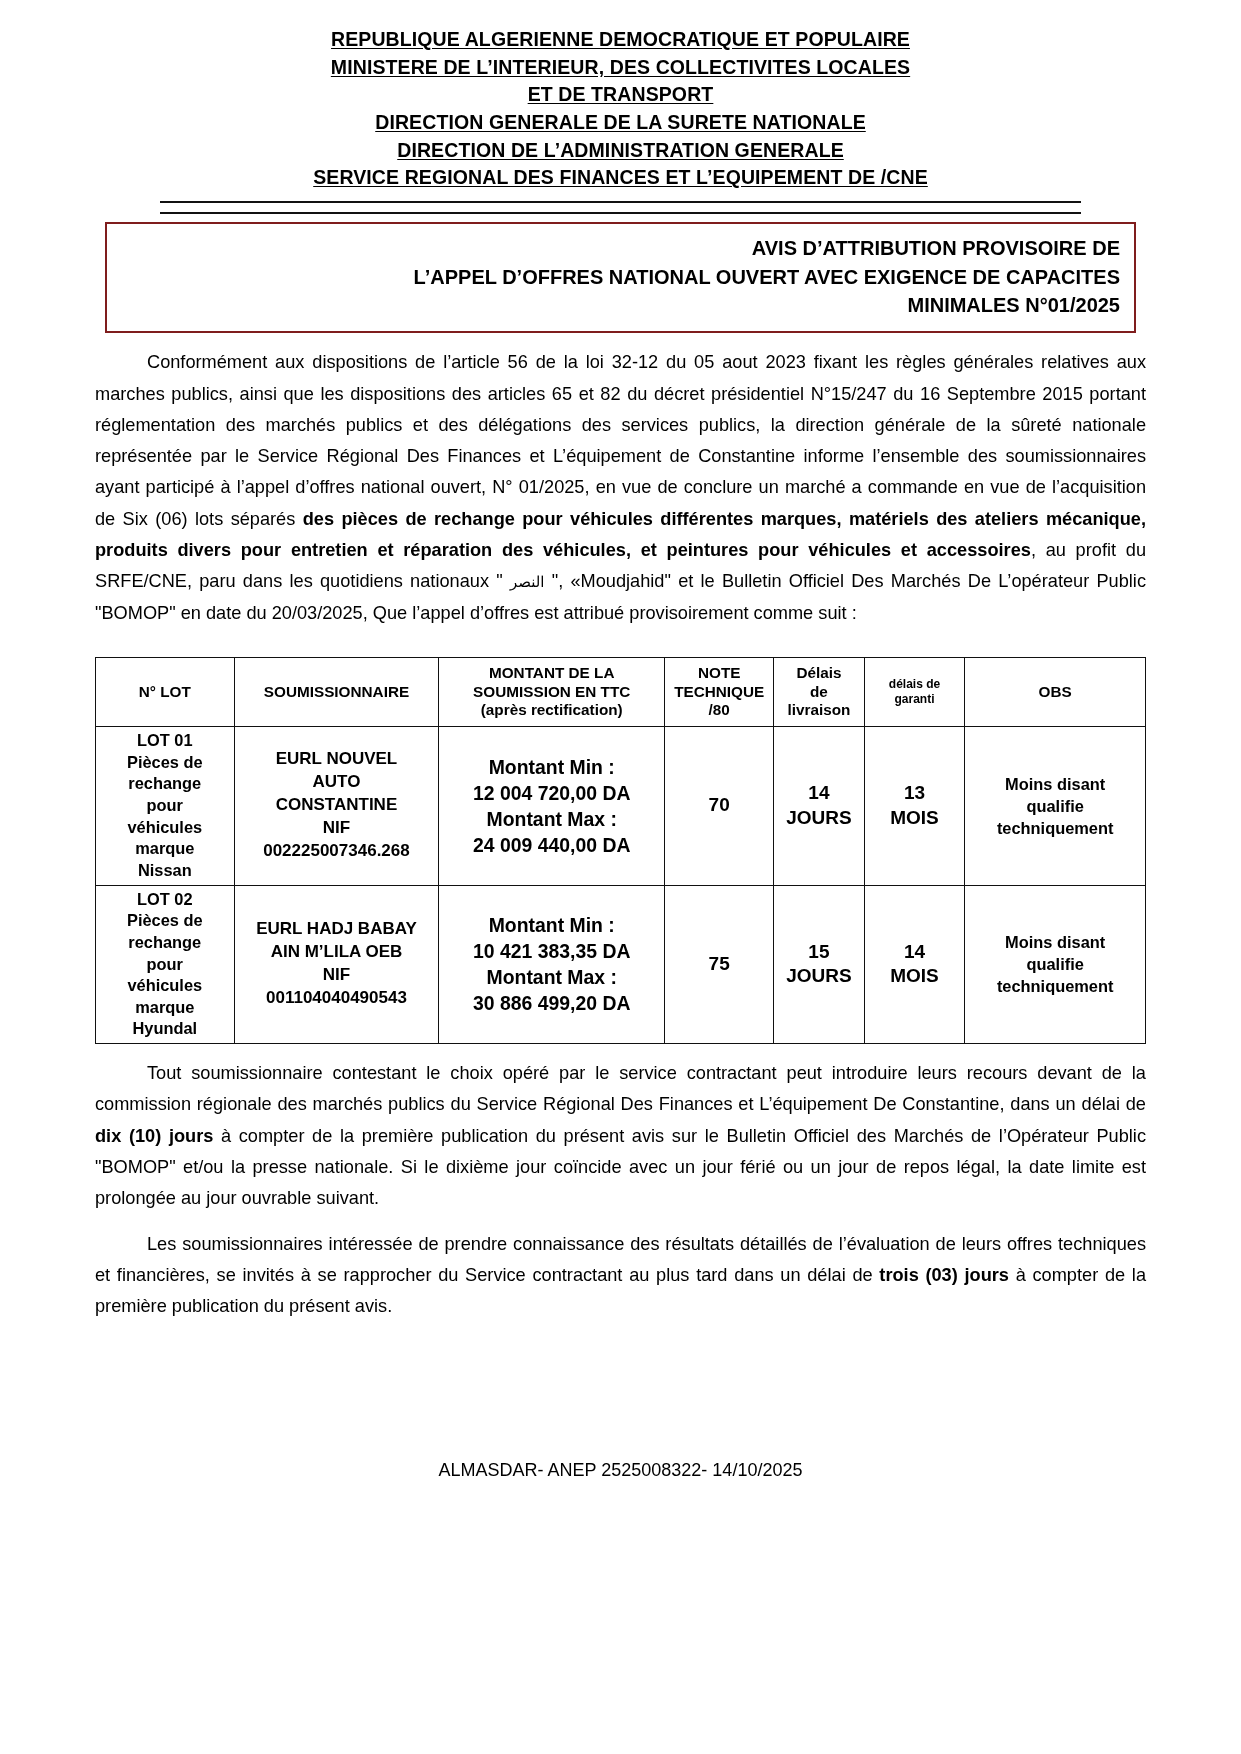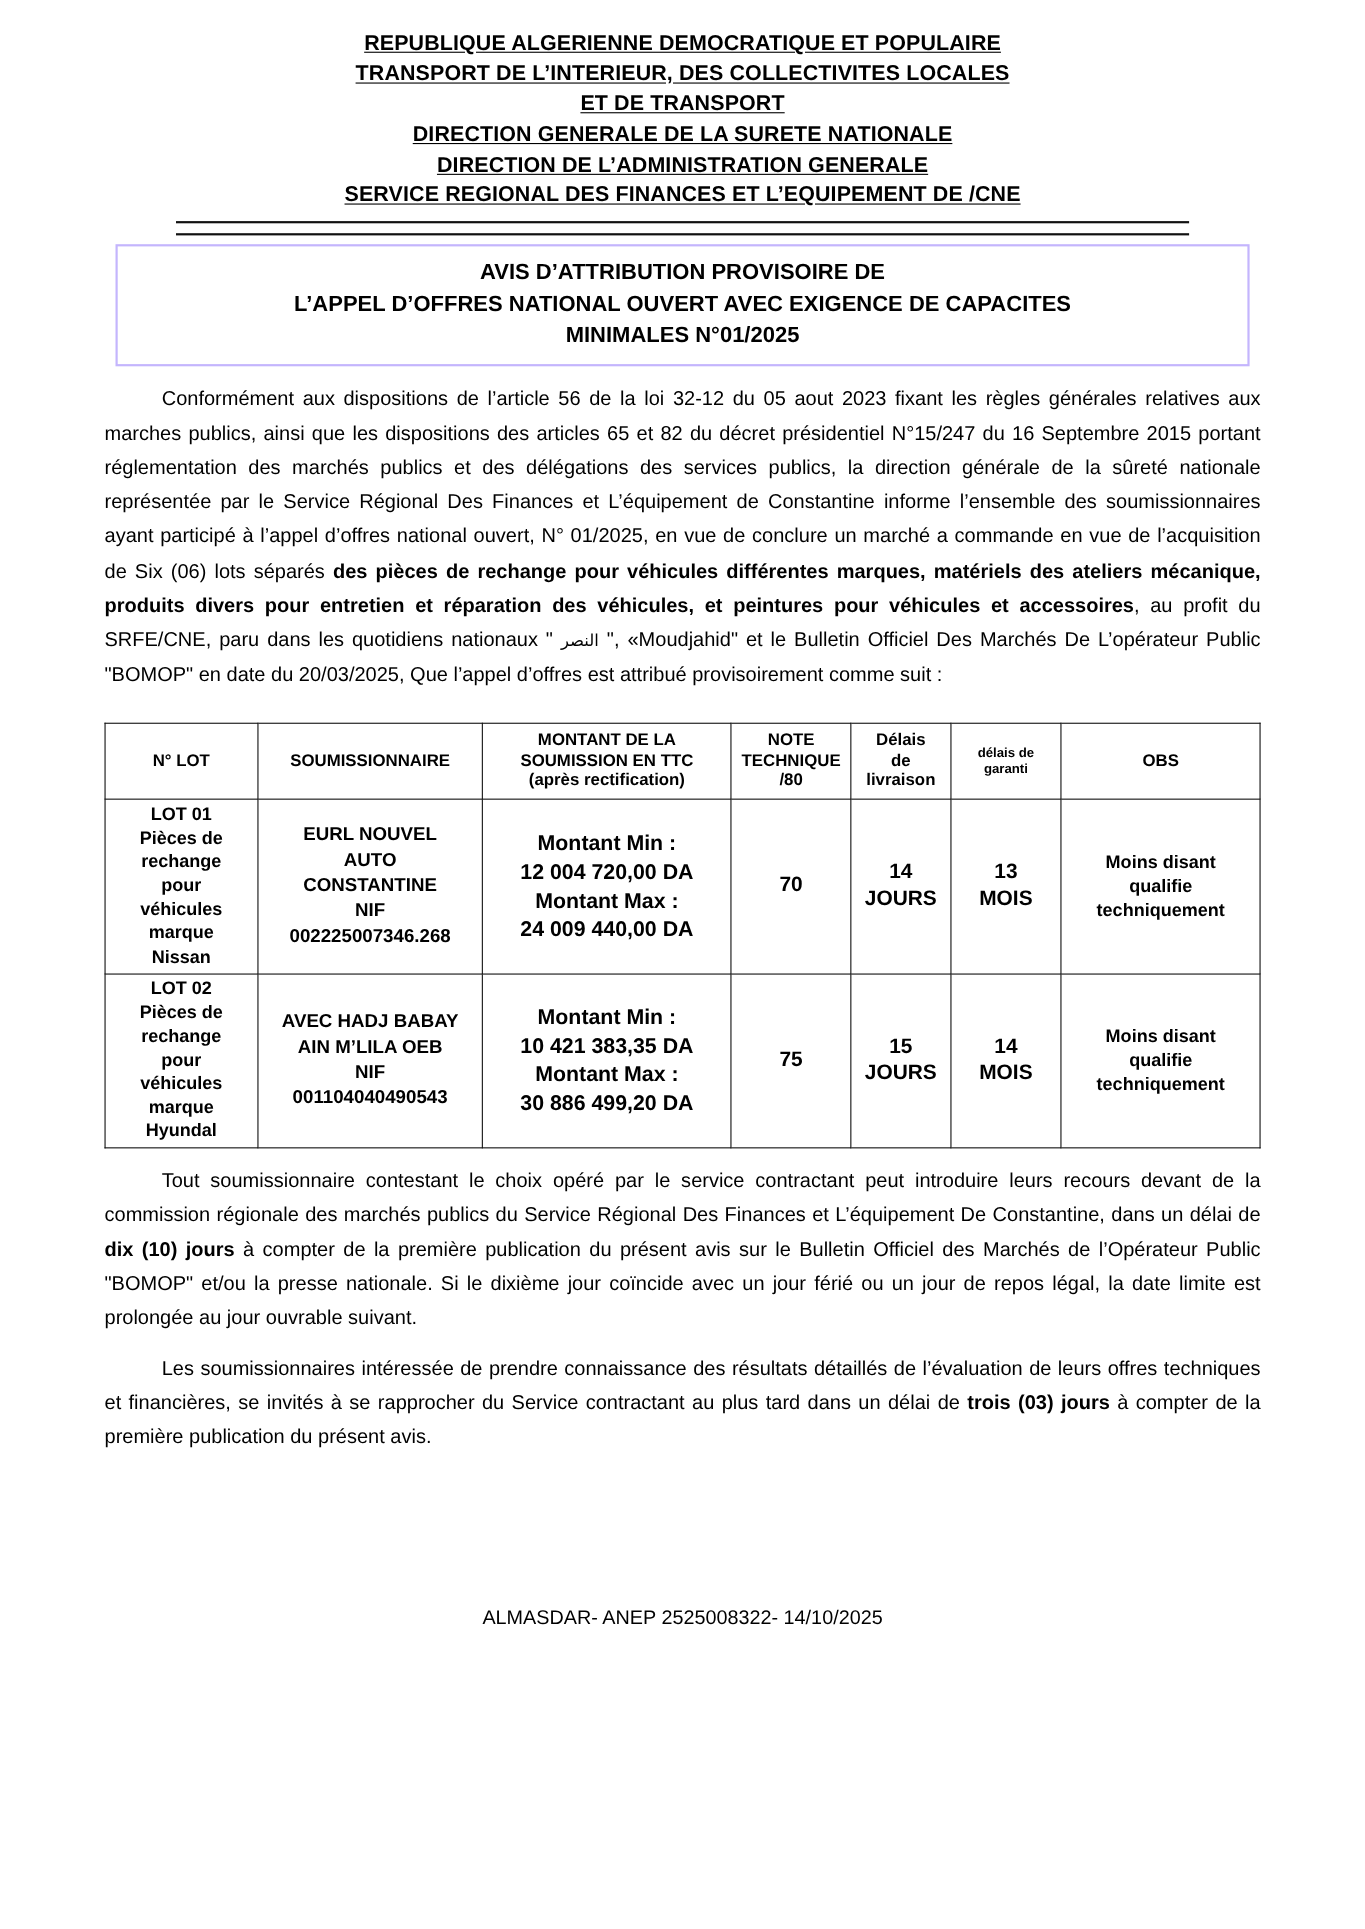--- a/index.html
+++ b/index.html
@@ -49,24 +49,24 @@
     font-size: 22px;
     margin: 9px 0 6px 0;
   }
   .nif span.u {
     text-decoration: underline;
     text-underline-offset: 3px;
   }
 
   
   .title-box {
-    border: 2px solid #c4b5fd;
+    border: 2px solid #7f1d1d;
     margin: 8px 10px 0 10px;
     padding: 10px 14px 12px 14px;
-    text-align: center;
+    text-align: right;
   }
   .title-box .t {
     font-weight: bold;
     font-size: 20px;
     line-height: 1.42;
     display: block;
   }
 
   
   .para {
@@ -146,21 +146,21 @@
     margin-top: 28px;
   }
 </style>
 </head>
 <body>
 
 <div class="page">
 
   <div class="header">
     <div class="header-line"><span class="u">REPUBLIQUE ALGERIENNE DEMOCRATIQUE ET POPULAIRE</span></div>
-    <div class="header-line"><span class="u">TRANSPORT DE L’INTERIEUR, DES COLLECTIVITES LOCALES</span></div>
+    <div class="header-line"><span class="u">MINISTERE DE L’INTERIEUR, DES COLLECTIVITES LOCALES</span></div>
     <div class="header-line"><span class="u">ET DE TRANSPORT</span></div>
     <div class="header-line"><span class="u">DIRECTION GENERALE DE LA SURETE NATIONALE</span></div>
     <div class="header-line"><span class="u">DIRECTION DE L’ADMINISTRATION GENERALE</span></div>
     <div class="header-line"><span class="u">SERVICE REGIONAL DES FINANCES ET L’EQUIPEMENT DE /CNE</span></div>
   </div>
 
   <hr class="rule">
 
 
   <hr class="rule">
@@ -253,21 +253,21 @@
         <td class="lot">
           <div>LOT 02</div>
           <div>Pièces de</div>
           <div>rechange</div>
           <div>pour</div>
           <div>véhicules</div>
           <div>marque</div>
           <div>Hyundal</div>
         </td>
         <td class="bidder">
-          <div>AVEC HADJ BABAY</div>
+          <div>EURL HADJ BABAY</div>
           <div>AIN M’LILA OEB</div>
           <div>NIF</div>
           <div>001104040490543</div>
         </td>
         <td class="amount">
           <div>Montant Min :</div>
           <div>10 421 383,35 DA</div>
           <div>Montant Max :</div>
           <div>30 886 499,20 DA</div>
         </td>

